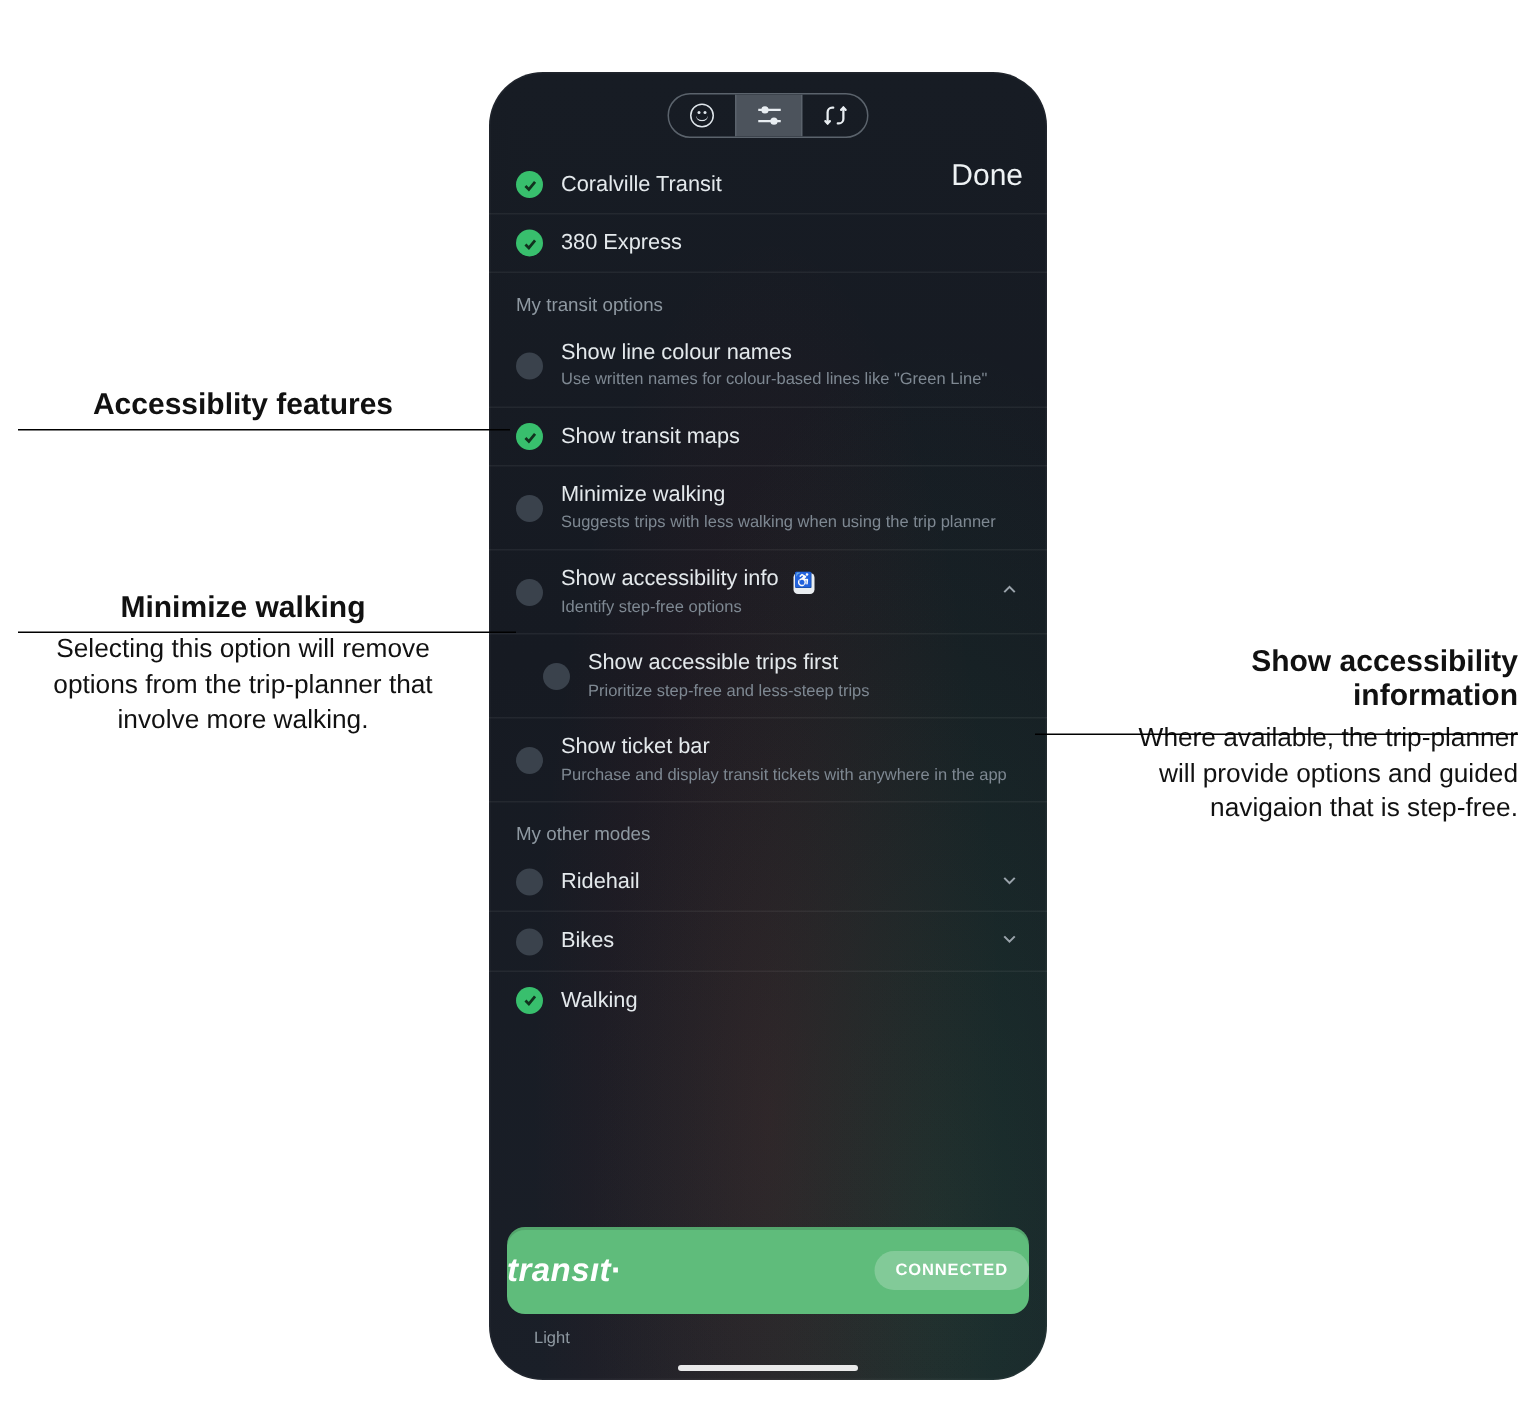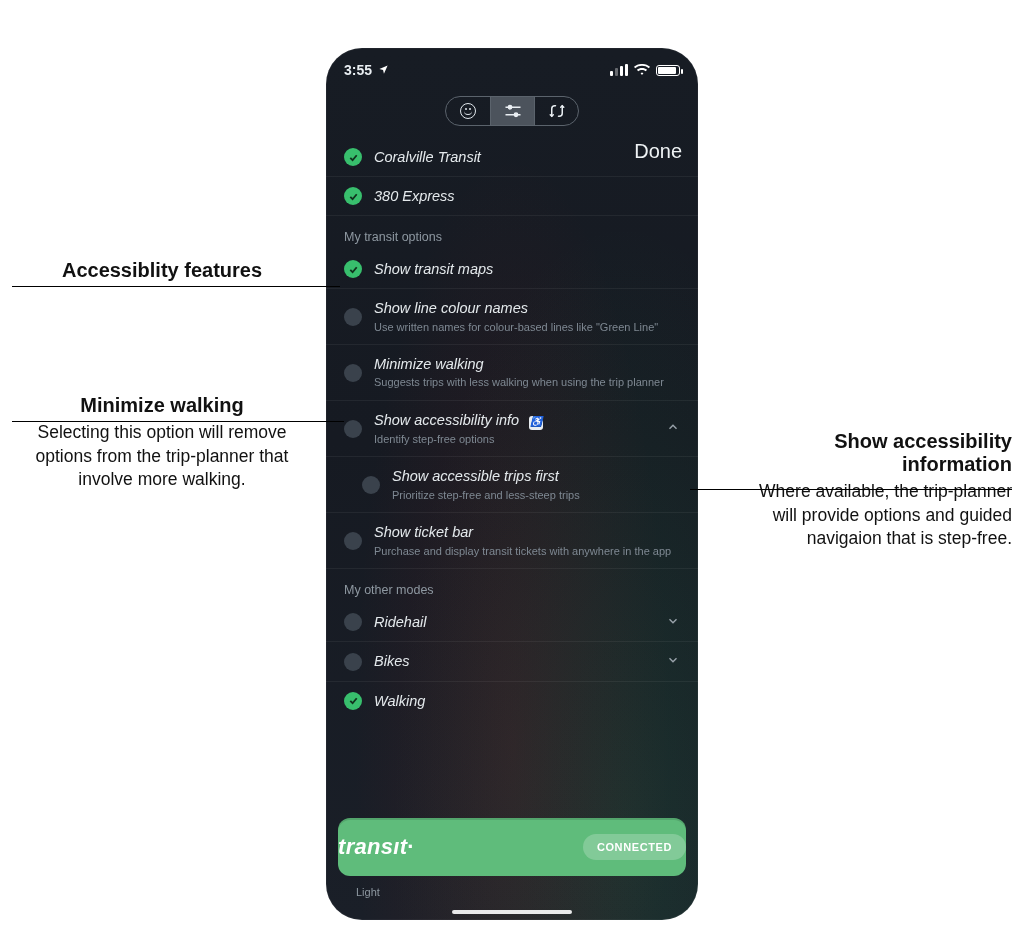--- a/index.html
+++ b/index.html
@@ -46,21 +46,21 @@
   .smiley::before, .smiley::after { content:""; position:absolute; width:2px; height:2px; background:#dfe6eb; border-radius:50%; top:4px; }
   .smiley::before{left:4px;} .smiley::after{right:4px;}
   .smiley .mouth { position:absolute; left:3px; right:3px; bottom:3px; height:5px; border-bottom:1.6px solid #dfe6eb; border-radius:0 0 8px 8px; }
 
   
   .content { padding: 8px 0 0 0; }
   .row { display:flex; align-items:center; gap:12px; padding:10px 18px; border-bottom:1px solid rgba(255,255,255,0.06); position:relative; }
   .row.no-border { border-bottom:none; }
   .row.sub { padding-left:36px; }
   .row .texts { display:flex; flex-direction:column; min-width:0; }
-  .row .title { font-size:14.5px; color:#e4e9ec; line-height:1.25;font-style:italic; }
+  .row .title { font-size:14.5px; color:#e4e9ec; line-height:1.25; }
   .row .sub-t { font-size:11px; color:#7e8892; line-height:1.35; margin-top:2px; }
   .row .chev { margin-left:auto; color:#9aa3ab; font-size:14px; }
   .section-h { font-size:12.5px; color:#8e98a1; padding:14px 18px 6px; }
 
   .check { width:18px; height:18px; border-radius:50%; display:flex; align-items:center; justify-content:center; flex:0 0 18px; }
   .check.on { background:#38bf6d; }
   .check.off { background:#3a424c; }
   .check.on svg { width:11px; height:11px; }
   .badge { display:inline-flex; align-items:center; justify-content:center; width:14px; height:14px; border-radius:3px; background:#e9edf1; color:#17202a; font-size:10px; margin-left:6px; font-weight:700; }
 
@@ -86,44 +86,20 @@
   #co-minw { left:12px; top:394px; width:300px; }
   #co-showacc { right:12px; top:430px; width:268px; text-align:right; }
 
 </style>
 </head>
 <body>
 <div class="stage">
 
 <div class="phone">
 
-  <div class="status-bar">
-    <div class="status-left">
-      <span>3:55</span>
-      <span class="loc-arrow">
-        <svg width="11" height="11" viewBox="0 0 24 24" fill="#fff">
-              <path d="M3 11l18-8-8 18-2-8-8-2z"></path>
-            </svg>
-      </span>
-    </div>
-    <div class="status-right">
-      <div class="sig-bars">
-            <span></span>
-            <span></span>
-            <span></span>
-            <span></span>
-          </div>
-      <svg class="wifi" viewBox="0 0 24 16" fill="#fff">
-            <path d="M12 15.5l2.1-2.6c-1.2-1-3-1-4.2 0L12 15.5zM6.3 9.9c3.2-2.7 8.2-2.7 11.4 0l1.9-2.3C15.4 4 8.6 4 4.4 7.6l1.9 2.3zM1.7 5.3C7.3.4 16.7.4 22.3 5.3l1.7-2C17.3-2.5 6.7-2.5 0 3.3l1.7 2z"></path>
-          </svg>
-      <div class="battery">
-            <div class="fill"></div>
-          </div>
-    </div>
-  </div>
 
   <div class="toprow">
     <div class="seg">
       <div class="seg-btn">
         <span class="smiley">
               <span class="mouth"></span>
             </span>
       </div>
       <div class="seg-btn active">
         <svg width="18" height="14" viewBox="0 0 24 18" stroke="#e9eef2" stroke-width="2" fill="none">
@@ -164,36 +140,36 @@
             </svg>
           </span>
       <div class="texts">
             <span class="title">380 Express</span>
           </div>
     </div>
 
     <div class="section-h">My transit options</div>
 
     <div class="row">
-      <span class="check on">
-            <svg viewBox="0 0 24 24" fill="none" stroke="#11321e" stroke-width="4">
-              <polyline points="5 13 10 18 19 7"></polyline>
-            </svg>
-          </span>
-      <div class="texts">
-            <span class="title">Show transit maps</span>
-          </div>
-    </div>
-
-    <div class="row">
       <span class="check off"></span>
       <div class="texts">
         <span class="title">Show line colour names</span>
         <span class="sub-t">Use written names for colour-based lines like "Green Line"</span>
       </div>
+    </div>
+
+    <div class="row">
+      <span class="check on">
+            <svg viewBox="0 0 24 24" fill="none" stroke="#11321e" stroke-width="4">
+              <polyline points="5 13 10 18 19 7"></polyline>
+            </svg>
+          </span>
+      <div class="texts">
+            <span class="title">Show transit maps</span>
+          </div>
     </div>
 
     <div class="row">
       <span class="check off"></span>
       <div class="texts">
         <span class="title">Minimize walking</span>
         <span class="sub-t">Suggests trips with less walking when using the trip planner</span>
       </div>
     </div>
 

